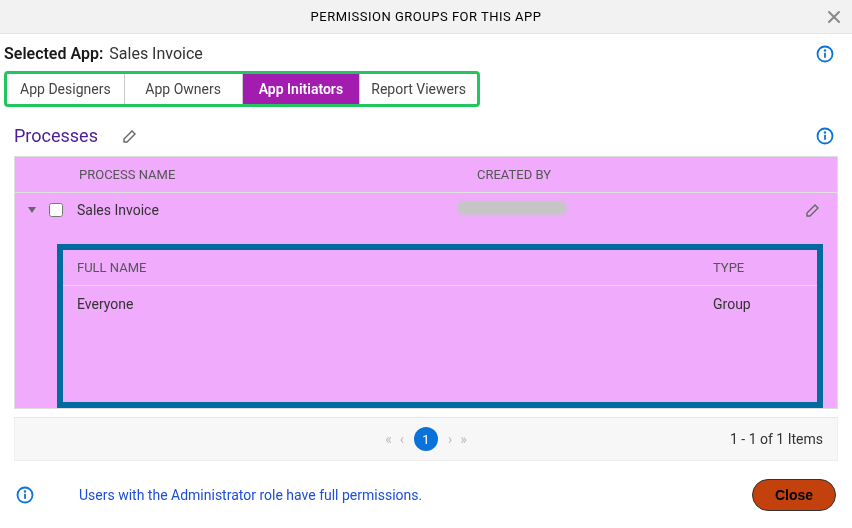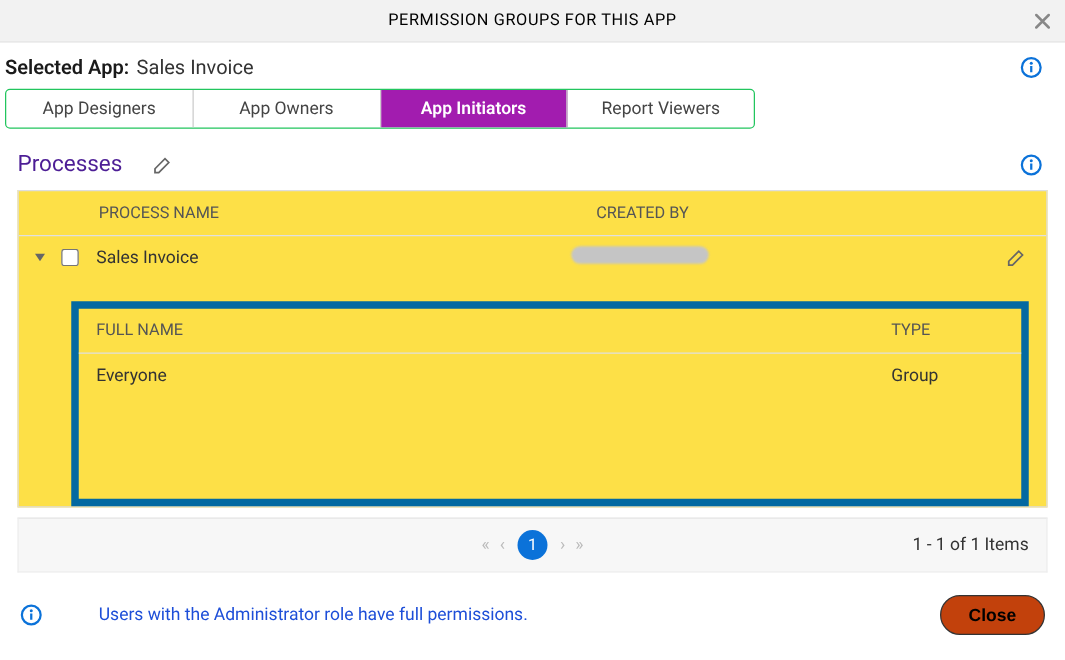--- a/index.html
+++ b/index.html
@@ -4,29 +4,29 @@
 <style>
 * { box-sizing: border-box; margin: 0; padding: 0; }
 body { font-family: -apple-system, BlinkMacSystemFont, "Segoe UI", Roboto, Arial, sans-serif; background: #fff; width: 852px; height: 528px; overflow: hidden; color: #333; }
 .header-bar { background: #f2f2f2; height: 34px; display: flex; align-items: center; justify-content: center; position: relative; border-bottom: 1px solid #e5e5e5; }
 .header-bar .title { font-size: 13px; letter-spacing: .5px; color: #000000; }
 .header-bar .close-x { position: absolute; right: 10px; top: 50%; transform: translateY(-50%); cursor: pointer; color: #888; }
 .sel-row { display: flex; align-items: flex-end; padding: 10px 10px 8px 4px; }
 .sel-row .label { font-weight: 600; font-size: 16px; color: #1a1a1a; }
 .sel-row .app { font-weight: 400; font-size: 16px; margin-left: 6px; color: #333; }
 .sel-row .info { margin-left: auto; color: #0b72d9; cursor: pointer; padding-right: 8px; }
-.tabs { display: flex; border: 1px solid #22c55e; border-radius: 4px; width: 600px; margin: 0 0 14px 4px; overflow: hidden; }
+.tabs { display: flex; border: 3px solid #22c55e; border-radius: 4px; width: 476px; margin: 0 0 14px 4px; overflow: hidden; }
 .tab { flex: 1; text-align: center; font-size: 14px; padding: 7px 0; color: #444; cursor: pointer; border-right: 1px solid #ccc; }
 .tab:last-child { border-right: none; }
 .tab.active { background: #a21caf; color: #fff; font-weight: 600; }
 .processes-head { display: flex; align-items: center; padding: 4px 10px 10px 14px; }
 .processes-head .h { font-size: 18px; color: #4c1d95; }
 .processes-head .pencil { margin-left: 24px; color: #666; cursor: pointer; }
 .processes-head .info { margin-left: auto; color: #0b72d9; cursor: pointer; padding-right: 8px; }
-.grid { border: 1px solid #ddd; margin: 0 14px; background: #fde047; }
+.grid { border: 1px solid #ddd; margin: 0 14px; background: #f0abfc; }
 .grid-head { display: flex; padding: 10px 12px; border-bottom: 1px solid #e0e0e0; font-size: 13px; color: #555; }
 .col-name { flex: 0 0 390px; padding-left: 52px; }
 .col-created { flex: 1; text-align: left; padding-left: 60px; }
 .col-edit { flex: 0 0 40px; }
 .grid-row { display: flex; align-items: center; padding: 8px 12px; font-size: 14px; }
 .grid-row .tri { color: #666; width: 16px; cursor: pointer; }
 .grid-row .chk { margin: 0 14px 0 6px; width: 14px; height: 14px; cursor: pointer; }
 .grid-row .nm { flex: 0 0 320px; color: #333; }
 .grid-row .created { flex: 1; padding-left: 60px; }
 .smudge { display: inline-block; width: 110px; height: 14px; background: #c5c5c5; border-radius: 7px; filter: blur(1px); }

